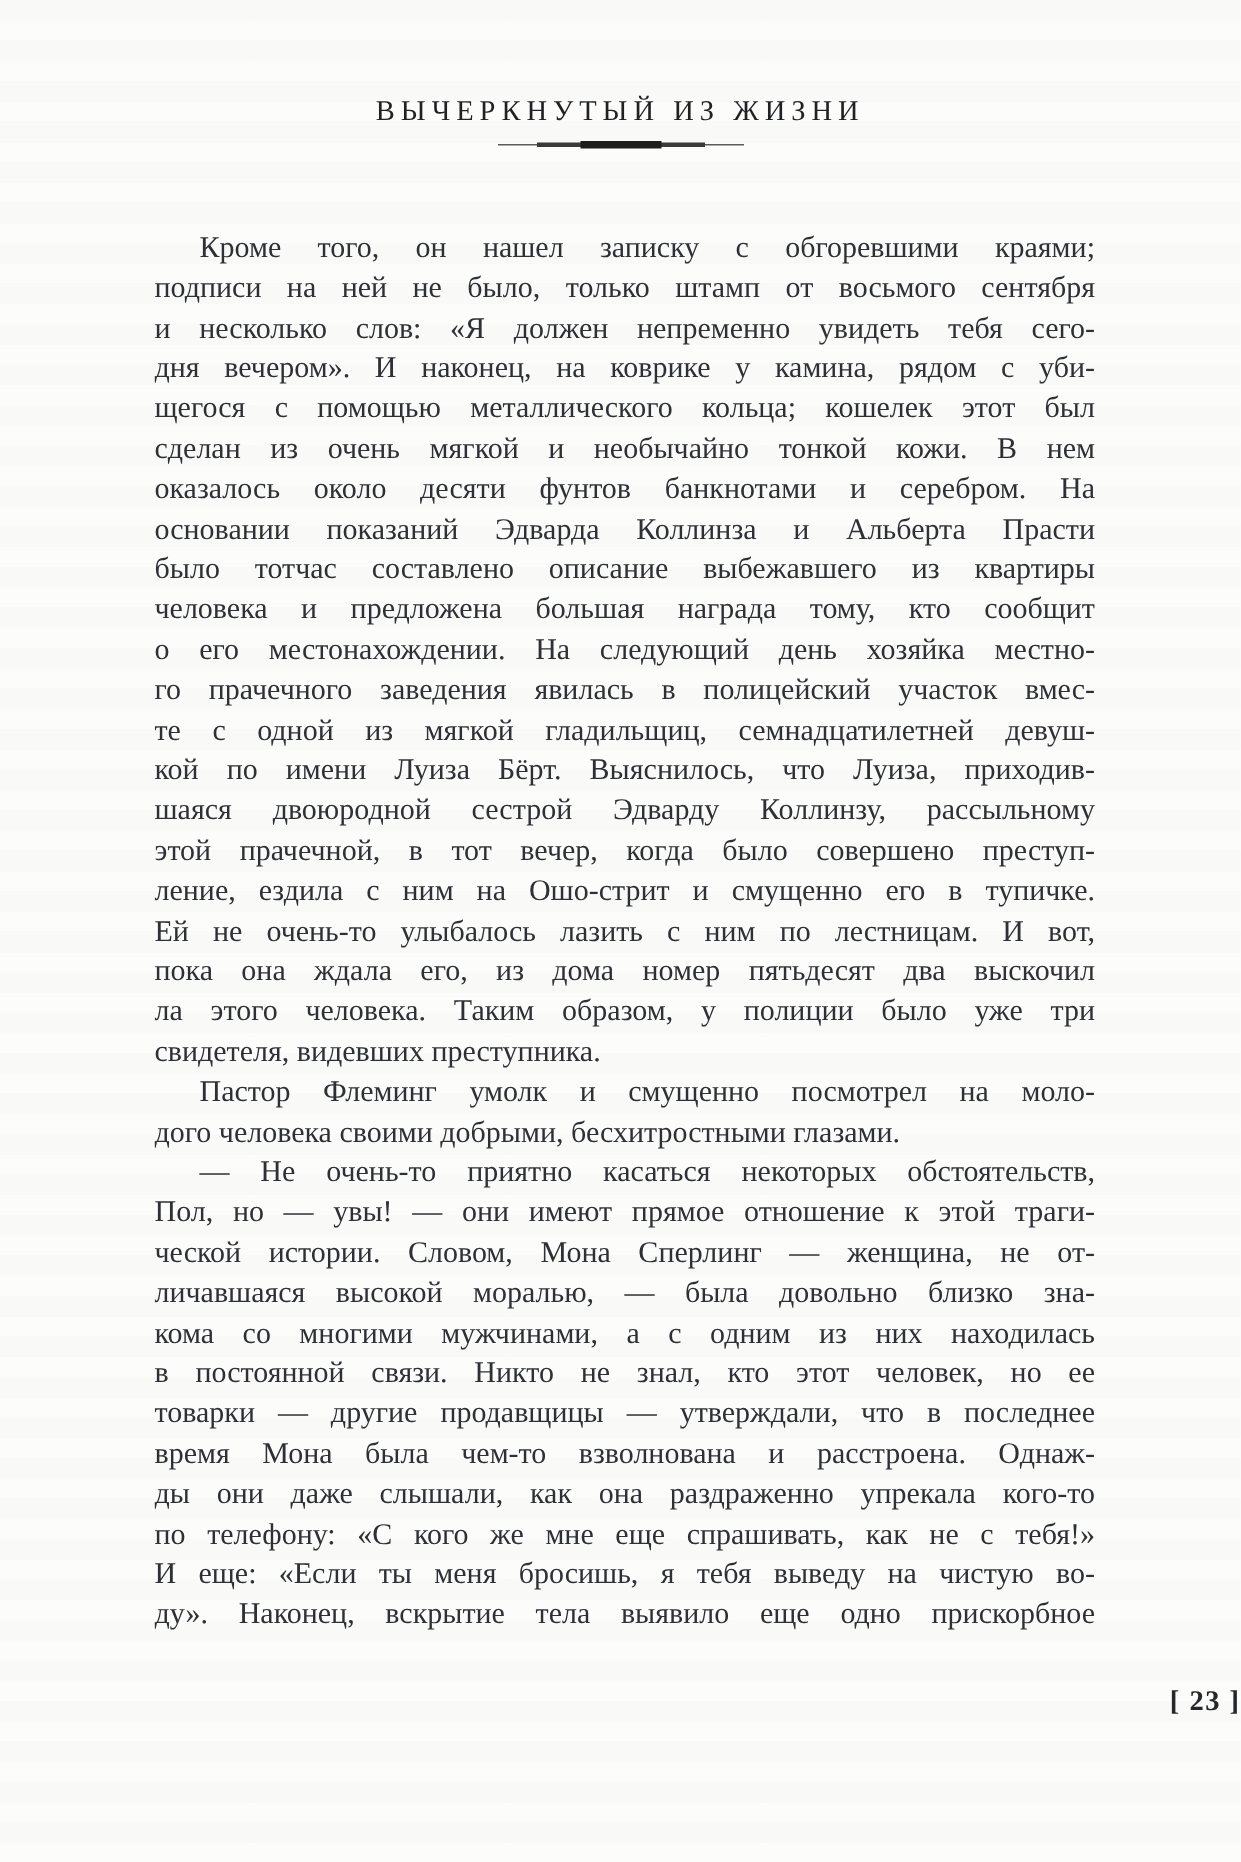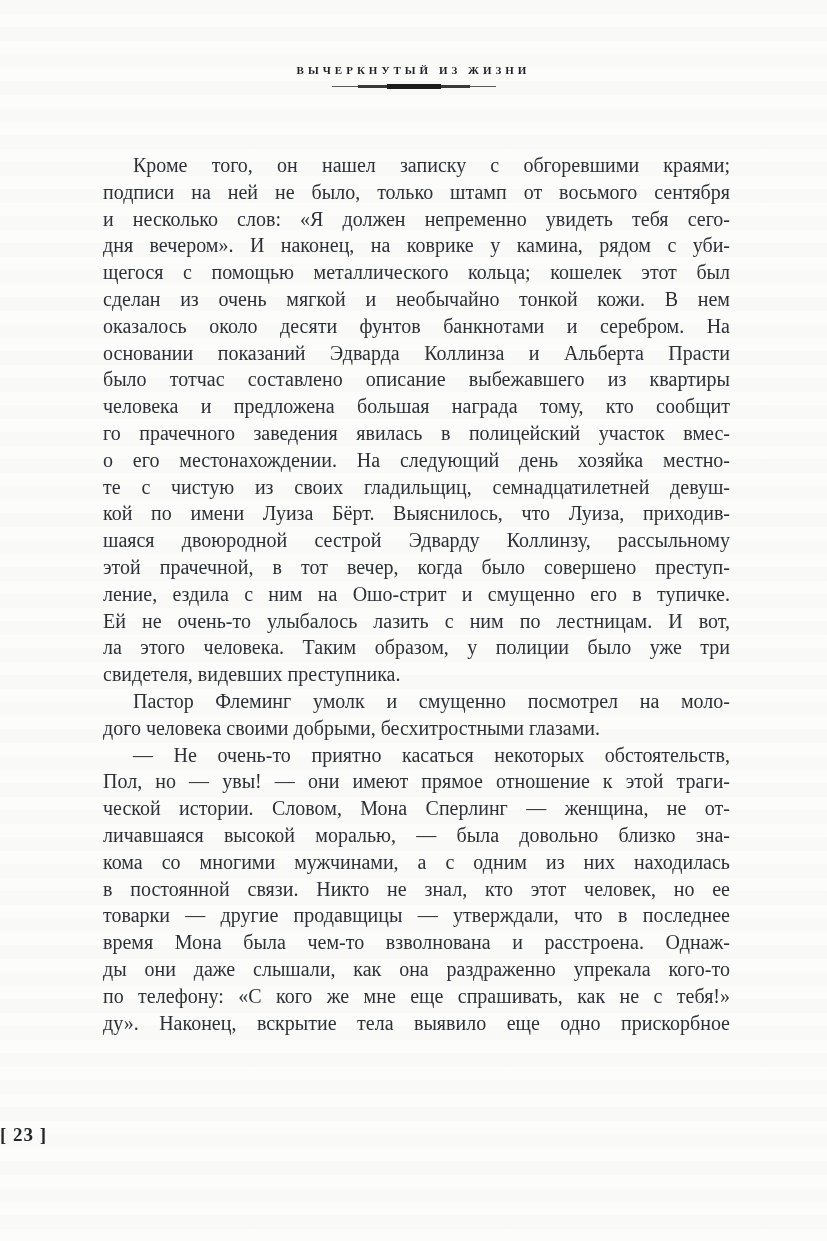--- a/index.html
+++ b/index.html
@@ -30,22 +30,22 @@
       #fcfcfb;
   }
   .header-area {
     position: absolute;
     top: 64px;
     left: 0;
     width: 100%;
     text-align: center;
   }
   .running-title {
-    font-size: 11px;
-    font-weight: bold;
+    font-size: 19px;
+    font-weight: normal;
     letter-spacing: 4px;
     color: #1f2125;
     white-space: nowrap;
   }
   .divider {
     position: relative;
     width: 164px;
     height: 6px;
     margin: 8px auto 0 auto;
   }
@@ -97,21 +97,21 @@
   }
   .line.endline {
     text-align: center;
     text-align-last: left;
   }
   .page-number {
     position: absolute;
     top: 1124px;
     left: 0;
     width: 100%;
-    text-align: left;
+    text-align: right;
     font-size: 19px;
     font-weight: bold;
     color: #25272b;
     letter-spacing: 1px;
   }
 </style>
 </head>
 <body>
 
 <div class="page">
@@ -130,45 +130,47 @@
         <div class="line first">Кроме того, он нашел записку с обгоревшими краями;</div>
         <div class="line">подписи на ней не было, только штамп от восьмого сентября</div>
         <div class="line">и несколько слов: «Я должен непременно увидеть тебя сего-</div>
         <div class="line">дня вечером». И наконец, на коврике у камина, рядом с уби-</div>
         <div class="line">щегося с помощью металлического кольца; кошелек этот был</div>
         <div class="line">сделан из очень мягкой и необычайно тонкой кожи. В нем</div>
         <div class="line">оказалось около десяти фунтов банкнотами и серебром. На</div>
         <div class="line">основании показаний Эдварда Коллинза и Альберта Прасти</div>
         <div class="line">было тотчас составлено описание выбежавшего из квартиры</div>
         <div class="line">человека и предложена большая награда тому, кто сообщит</div>
+        <div class="line">о его местонахождении. На следующий день хозяйка местно-</div>
         <div class="line">го прачечного заведения явилась в полицейский участок вмес-</div>
-        <div class="line">о его местонахождении. На следующий день хозяйка местно-</div>
-        <div class="line">те с чистую из своих гладильщиц, семнадцатилетней девуш-</div>
+        <div class="line">те с одной из мягкой гладильщиц, семнадцатилетней девуш-</div>
         <div class="line">кой по имени Луиза Бёрт. Выяснилось, что Луиза, приходив-</div>
         <div class="line">шаяся двоюродной сестрой Эдварду Коллинзу, рассыльному</div>
         <div class="line">этой прачечной, в тот вечер, когда было совершено преступ-</div>
         <div class="line">ление, ездила с ним на Ошо-стрит и смущенно его в тупичке.</div>
         <div class="line">Ей не очень-то улыбалось лазить с ним по лестницам. И вот,</div>
+        <div class="line">пока она ждала его, из дома номер пятьдесят два выскочил</div>
         <div class="line">ла этого человека. Таким образом, у полиции было уже три</div>
         <div class="line endline">свидетеля, видевших преступника.</div>
       </div>
       <div class="paragraph">
         <div class="line first">Пастор Флеминг умолк и смущенно посмотрел на моло-</div>
         <div class="line endline">дого человека своими добрыми, бесхитростными глазами.</div>
       </div>
       <div class="paragraph">
         <div class="line first">—  Не очень-то приятно касаться некоторых обстоятельств,</div>
         <div class="line">Пол, но — увы! — они имеют прямое отношение к этой траги-</div>
         <div class="line">ческой истории. Словом, Мона Сперлинг — женщина, не от-</div>
         <div class="line">личавшаяся высокой моралью, — была довольно близко зна-</div>
         <div class="line">кома со многими мужчинами, а с одним из них находилась</div>
         <div class="line">в постоянной связи. Никто не знал, кто этот человек, но ее</div>
         <div class="line">товарки — другие продавщицы — утверждали, что в последнее</div>
         <div class="line">время Мона была чем-то взволнована и расстроена. Однаж-</div>
         <div class="line">ды они даже слышали, как она раздраженно упрекала кого-то</div>
         <div class="line">по телефону: «С кого же мне еще спрашивать, как не с тебя!»</div>
+        <div class="line">И еще: «Если ты меня бросишь, я тебя выведу на чистую во-</div>
         <div class="line">ду». Наконец, вскрытие тела выявило еще одно прискорбное</div>
       </div>
     </div>
 
   <div class="page-number">[ 23 ]</div>
 
 </div>
 
 </body></html>

